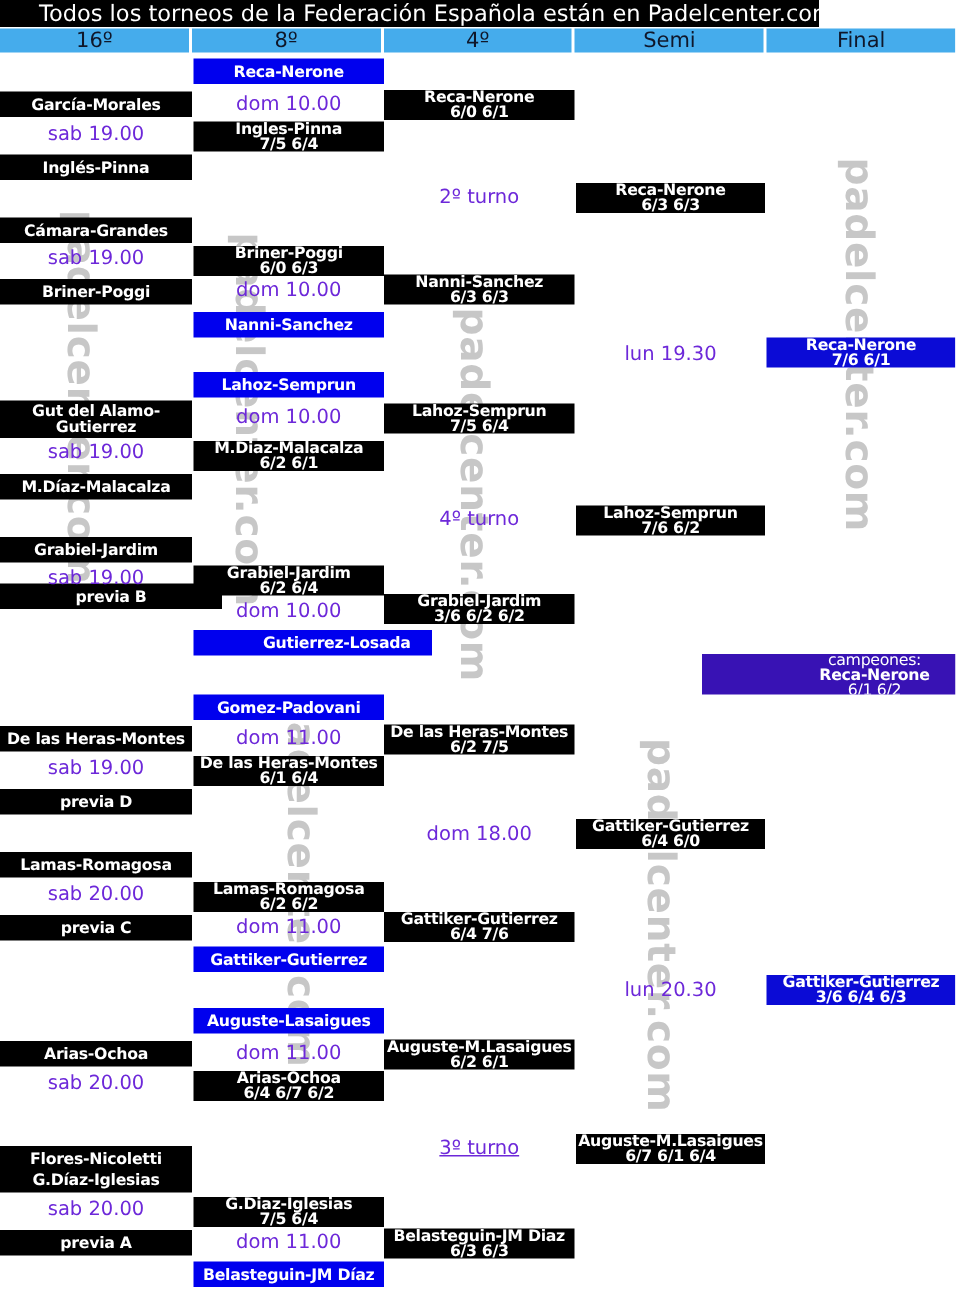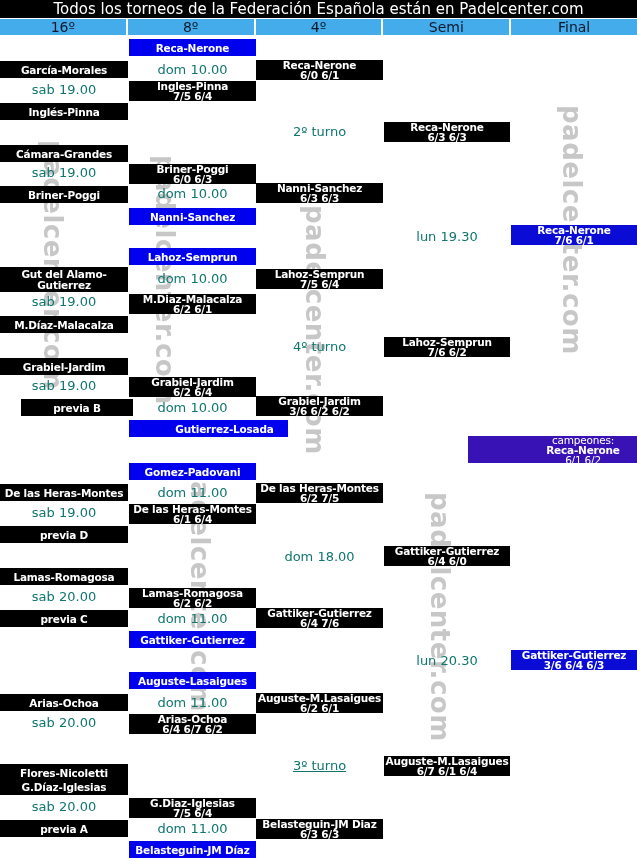--- a/index.html
+++ b/index.html
@@ -1,33 +1,33 @@
 <!DOCTYPE html>
 <html><head>
 <meta charset="utf-8">
 <style>
   html,body{margin:0;padding:0;background:#fff;}
   #page{position:relative;width:637px;height:861px;overflow:hidden;
         font-family:"DejaVu Sans","Liberation Sans",sans-serif;background:#fff;}
-  #banner{position:absolute;left:0;top:0;width:637px;height:18px;background:#000;
-          color:#fff;font-size:15px;line-height:18px;text-align:center;white-space:nowrap;z-index:3;}
+  #banner{position:absolute;left:0;top:0;width:520px;height:18px;background:#000;
+          color:#fff;font-size:15px;line-height:18px;text-align:center;white-space:nowrap;z-index:3;padding-left:26px;}
   #header{position:absolute;left:0;top:19px;width:637px;height:16px;display:flex;gap:2px;z-index:3;}
   .hcell{flex:1;background:#45ACEC;color:#0f172a;font-size:14px;line-height:16px;text-align:center;}
   .wm{position:absolute;z-index:1;color:#C7C7C7;font-weight:bold;font-size:26px;line-height:26px;
       white-space:nowrap;letter-spacing:0.5px;transform:rotate(90deg);transform-origin:0 0;}
   .box{position:absolute;z-index:2;background:#000;color:#fff;text-align:center;
        font-weight:bold;font-size:10.5px;line-height:10px;letter-spacing:-0.2px;
        display:flex;flex-direction:column;justify-content:center;overflow:hidden;}
   .box .line{white-space:nowrap;}
   .box.wrap .line{white-space:normal;line-height:11px;}
   .seed{background:#0000EE;}
   .finalbox{background:#0B0BD6;}
   .champion{background:#3812B4;padding-left:32px;}
   .champion .champ-label,.champion .champ-score{font-weight:normal;font-size:10.5px;}
-  .plain{position:absolute;z-index:2;color:#0f766e;font-size:13px;line-height:14px;
+  .plain{position:absolute;z-index:2;color:#6d28d9;font-size:13px;line-height:14px;
          text-align:center;white-space:nowrap;}
 </style>
 </head>
 <body>
 
 <div id="page">
   <div id="banner">Todos los torneos de la Federación Española están en Padelcenter.com</div>
   <div id="header">
       <div class="hcell">16º</div>
       <div class="hcell">8º</div>
@@ -56,21 +56,21 @@
       </div>
       <div class="box wrap" style="left: 0px; top: 267px; width: 128px; height: 25px;">
         <div class="line">Gut del Alamo-Gutierrez</div>
       </div>
       <div class="box" style="left: 0px; top: 316px; width: 128px; height: 17px;">
         <div class="line">M.Díaz-Malacalza</div>
       </div>
       <div class="box" style="left: 0px; top: 358px; width: 128px; height: 17px;">
         <div class="line">Grabiel-Jardim</div>
       </div>
-      <div class="box" style="left: 0px; top: 399px; width: 112px; height: 17px; margin-left: 21px;">
+      <div class="box" style="left: 0px; top: 389px; width: 148px; height: 17px;">
         <div class="line">previa B</div>
       </div>
       <div class="box" style="left: 0px; top: 484px; width: 128px; height: 17px;">
         <div class="line">De las Heras-Montes</div>
       </div>
       <div class="box" style="left: 0px; top: 526px; width: 128px; height: 17px;">
         <div class="line">previa D</div>
       </div>
       <div class="box" style="left: 0px; top: 568px; width: 128px; height: 17px;">
         <div class="line">Lamas-Romagosa</div>

